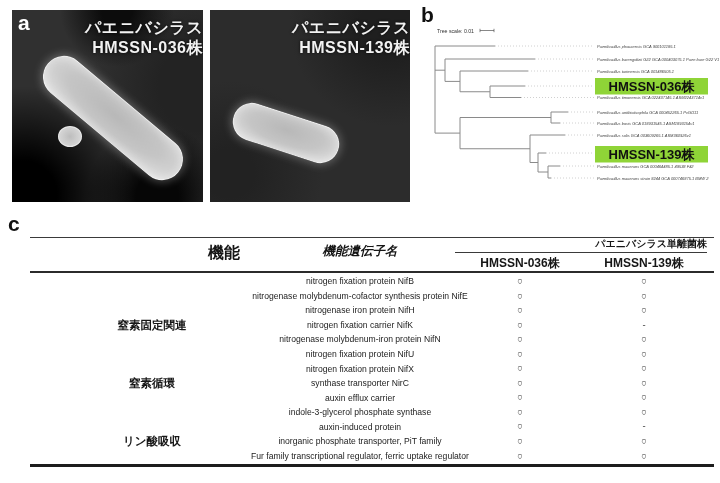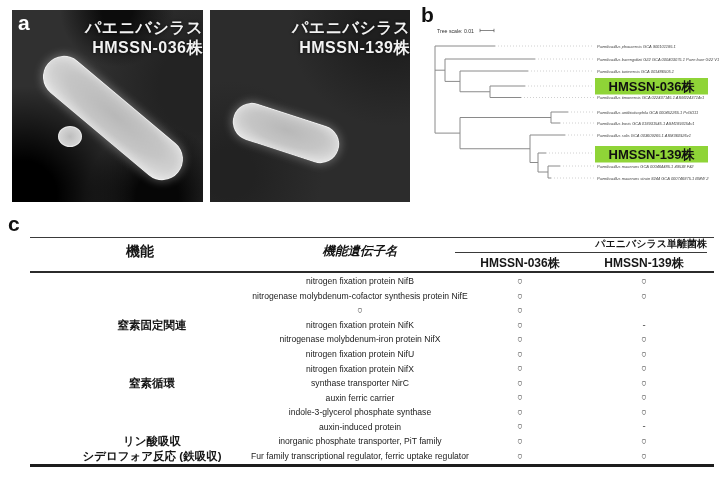--- a/index.html
+++ b/index.html
@@ -41,21 +41,21 @@
   .tree-wrap svg { display:block; }
 
   
   .tbl { position:absolute; left:30px; top:215px; width:688px; height:260px; }
   .rule { position:absolute; left:0; background:#3a3a3a; }
   .rule-top    { top:22px; width:684px; height:1px; }
   .rule-group  { top:37px; left:425px; width:252px; height:1px; }
   .rule-head   { top:56px; width:684px; height:2px; background:#2b2b2b; }
   .rule-bottom { top:249px; width:684px; height:2.5px; background:#1d1d1d; }
   .hcell { position:absolute; font-weight:600; color:#161616; text-align:center; }
-  .h-func  { left:10px;  top:28px; width:200px; font-size:14px; }
+  .h-func  { left:10px;  top:28px; width:200px; font-size:16px;text-align:right; }
   .h-gene  { left:230px; top:28px; width:200px; font-size:12.5px;font-style:italic; }
   .h-group { left:425px; top:22px; width:252px; font-size:10px;text-align:right; }
   .h-s1    { left:430px; top:40px; width:120px; font-size:12px; }
   .h-s2    { left:554px; top:40px; width:120px; font-size:12px; }
   .table-rows { position:absolute; top:59px; left:0; width:688px; }
   .trow { display:grid; grid-template-columns:220px 220px 100px 148px; height:14.55px;
           align-items:center; }
   .trow .c2 { text-align:center; font-size:8.6px; color:#222; white-space:nowrap; }
   .trow .c3, .trow .c4 { text-align:center; font-size:9.5px; color:#333; line-height:14.55px; }
   .gLabel { position:absolute; left:12px; width:220px; height:14.55px; line-height:14.55px;
@@ -175,32 +175,33 @@
           <span class="c4">○</span>
         </div>
         <div class="trow">
           <span class="c1"></span>
           <span class="c2">nitrogenase molybdenum-cofactor synthesis protein NifE</span>
           <span class="c3">○</span>
           <span class="c4">○</span>
         </div>
         <div class="trow">
           <span class="c1"></span>
-          <span class="c3">○</span>
-          <span class="c4">○</span>
-        </div>
-        <div class="trow">
-          <span class="c1"></span>
-          <span class="c2">nitrogen fixation protein NifK</span>
+          <span class="c2">nitrogenase iron protein NifH</span>
+          <span class="c3">○</span>
+          <span class="c4">○</span>
+        </div>
+        <div class="trow">
+          <span class="c1"></span>
+          <span class="c2">nitrogen fixation carrier NifK</span>
           <span class="c3">○</span>
           <span class="c4">-</span>
         </div>
         <div class="trow">
           <span class="c1"></span>
-          <span class="c2">nitrogenase molybdenum-iron protein NifX</span>
+          <span class="c2">nitrogenase molybdenum-iron protein NifN</span>
           <span class="c3">○</span>
           <span class="c4">○</span>
         </div>
         <div class="trow">
           <span class="c1"></span>
           <span class="c2">nitrogen fixation protein NifU</span>
           <span class="c3">○</span>
           <span class="c4">○</span>
         </div>
         <div class="trow">
@@ -210,21 +211,21 @@
           <span class="c4">○</span>
         </div>
         <div class="trow">
           <span class="c1"></span>
           <span class="c2">synthase transporter NirC</span>
           <span class="c3">○</span>
           <span class="c4">○</span>
         </div>
         <div class="trow">
           <span class="c1"></span>
-          <span class="c2">auxin ferric carrier</span>
+          <span class="c2">auxin efflux carrier</span>
           <span class="c3">○</span>
           <span class="c4">○</span>
         </div>
         <div class="trow">
           <span class="c1"></span>
           <span class="c2">indole-3-glycerol phosphate synthase</span>
           <span class="c3">○</span>
           <span class="c4">○</span>
         </div>
         <div class="trow">
@@ -241,18 +242,17 @@
         </div>
         <div class="trow">
           <span class="c1"></span>
           <span class="c2">Fur family transcriptional regulator, ferric uptake regulator</span>
           <span class="c3">○</span>
           <span class="c4">○</span>
         </div>
         <div class="gLabel" style="top: 43.65px;">窒素固定関連</div>
         <div class="gLabel" style="top: 101.85px;">窒素循環</div>
         <div class="gLabel" style="top: 160.05px;">リン酸吸収</div>
-        <div class="gLabel" style="top: 174.6px;">シデロフォア反応 (鉄吸収)</div>
       </div>
     <div class="rule rule-bottom"></div>
   </div>
 
 </div>
 
 </body></html>

